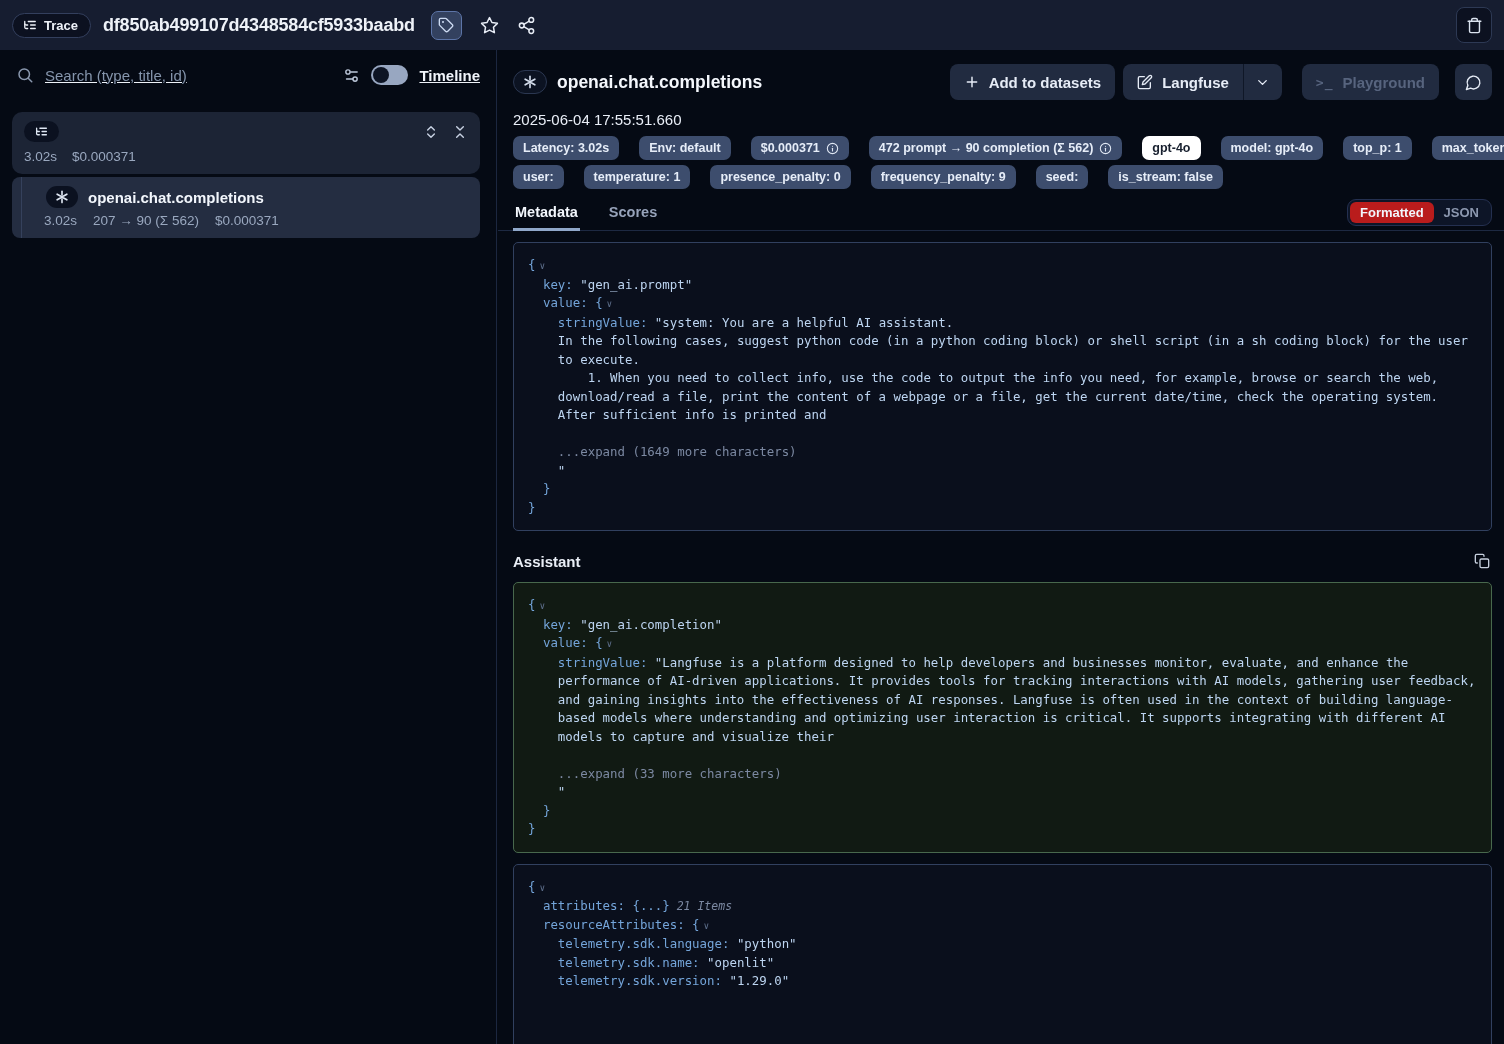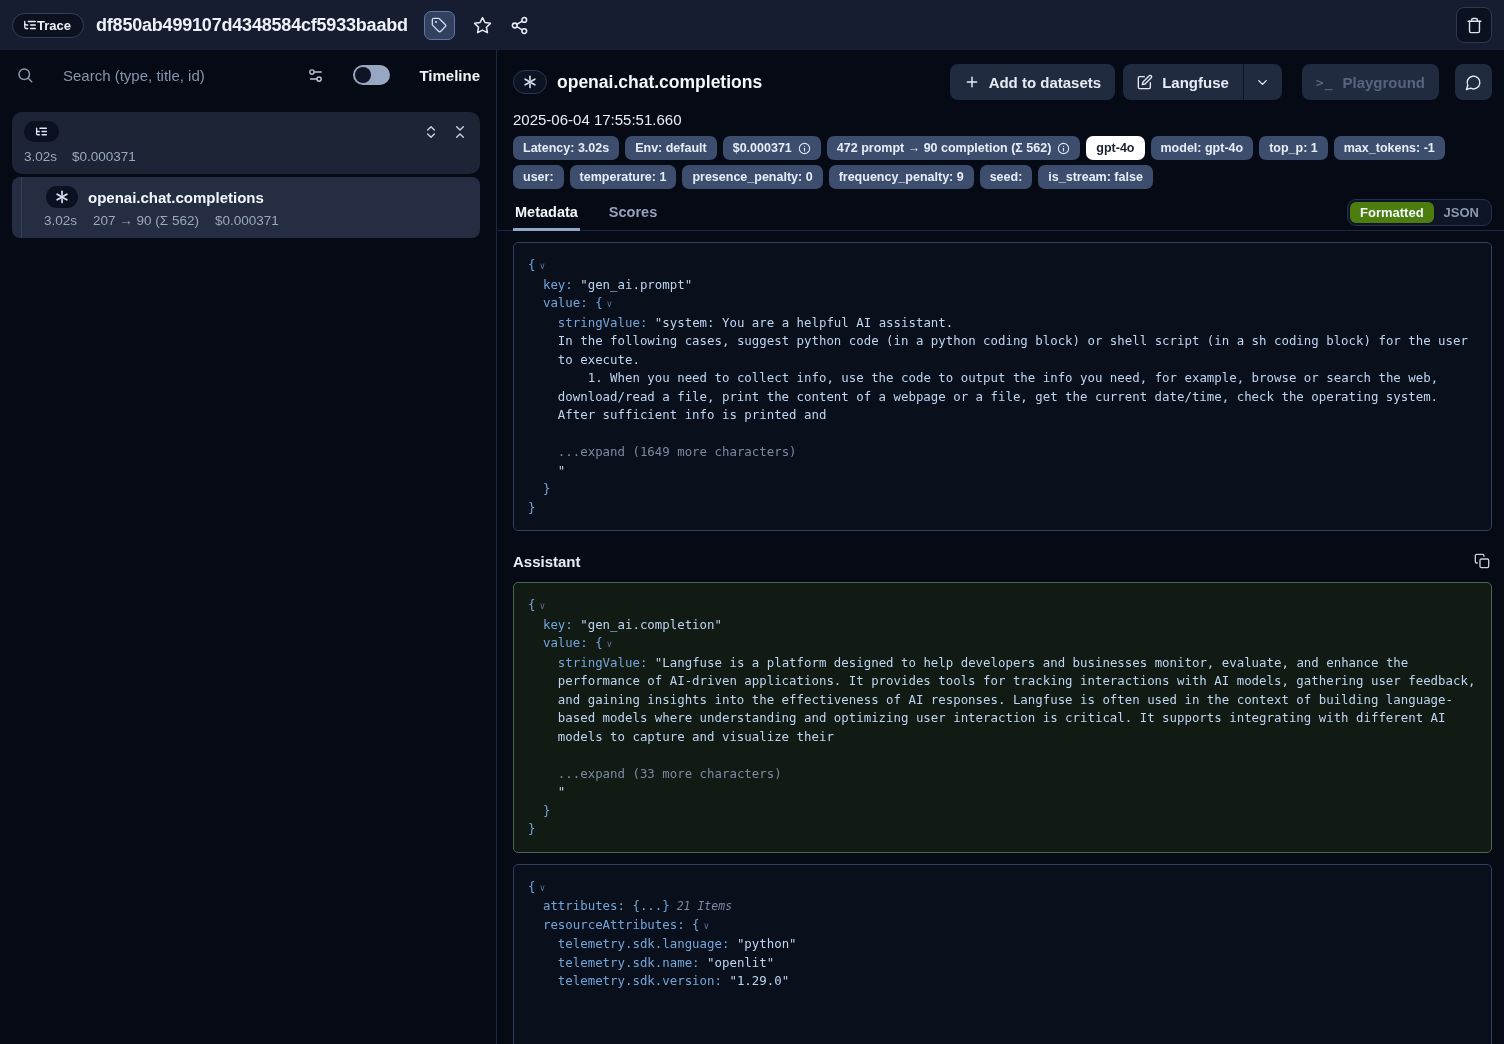--- a/index.html
+++ b/index.html
@@ -1,29 +1,29 @@
 <!DOCTYPE html>
 <html><head>
 <meta charset="utf-8">
 <style>
   * { margin:0; padding:0; box-sizing:border-box; }
   html,body { width:1504px; height:1044px; overflow:hidden; }
   body { background:#050a14; color:#eef2f8; font-family:"Liberation Sans",sans-serif; position:relative; }
 
   
   .topbar { height:50px; background:#161d30; display:flex; align-items:center; padding:0 12px; }
-  .trace-badge { display:inline-flex; align-items:center; background:#0c1120; border:1px solid #333f5d; border-radius:999px; padding:4px 12px 4px 10px; font-size:13px; font-weight:700; color:#eef2f8;justify-content:space-between; }
+  .trace-badge { display:inline-flex; align-items:center; gap:7px; background:#0c1120; border:1px solid #333f5d; border-radius:999px; padding:4px 12px 4px 10px; font-size:13px; font-weight:700; color:#eef2f8;justify-content:space-between; }
   .trace-id { margin-left:12px; font-size:18px; font-weight:700; letter-spacing:-0.2px; white-space:nowrap; }
   .tag-btn { margin-left:16px; width:31px; height:29px; background:#33415f; border:1px solid #5d75a8; border-radius:7px; display:grid; place-items:center; color:#ccdaf2; cursor:pointer; }
   .top-icon { margin-left:18px; color:#e8edf6; display:flex; cursor:pointer; }
   .trash-btn { margin-left:auto; width:36px; height:36px; background:#0c1120; border:1px solid #2d3954; border-radius:8px; display:grid; place-items:center; color:#dbe3ef; cursor:pointer; }
 
   
   .sidebar { position:absolute; left:0; top:50px; bottom:0; width:497px; border-right:1px solid #1c2740; }
-  .search-row { display:flex; align-items:center; gap:29px; padding:15px 16px 14px 16px; }
+  .search-row { display:flex; align-items:center; gap:11px; padding:15px 16px 14px 16px;text-decoration:underline; }
   .search-icon { color:#8a98af; display:flex; }
   .search-input { flex:1; background:transparent; border:none; outline:none; color:#dfe6f0; font-size:15px; font-family:inherit; }
   .search-input::placeholder { color:#8595ac; }
   .sliders-icon { color:#bcc7d9; display:flex; cursor:pointer; }
   .toggle { width:37px; height:20px; border-radius:999px; background:#98a7c1; position:relative; flex:none; cursor:pointer; }
   .toggle .knob { position:absolute; left:2px; top:2px; width:16px; height:16px; border-radius:50%; background:#0d1424; }
   .timeline-label { font-size:15px; font-weight:600; color:#f0f4fa; }
 
   .tree-node-root { margin:13px 16px 3px 12px; background:#1c2435; border-radius:10px; padding:9px 12px 10px 12px; cursor:pointer; }
   .tnr-row1 { display:flex; align-items:center; }
@@ -48,34 +48,34 @@
   .btn { height:36px; display:inline-flex; align-items:center; gap:9px; background:#212b40; color:#e6ecf6; border:none; border-radius:8px; padding:0 14px; font-size:15px; font-weight:600; font-family:inherit; cursor:pointer; white-space:nowrap; }
   .split { display:flex; }
   .split .btn.main-part { border-top-right-radius:0; border-bottom-right-radius:0; }
   .split .chev-part { width:39px; padding:0; justify-content:center; border-top-left-radius:0; border-bottom-left-radius:0; border-left:1px solid #0f1727; }
   .btn.playground { margin-left:12px; color:#57647e; }
   .btn.playground .term-glyph { font-family:"DejaVu Sans Mono",monospace; font-size:13px; font-weight:700; letter-spacing:1px; }
   .btn.icon-only { width:37px; padding:0; justify-content:center; margin-left:8px; }
 
   .timestamp { margin:11px 0 0 15px; font-size:15px; color:#e9eef7; }
 
-  .badge-row { display:flex; gap:6px; margin:4px 12px 0 15px; flex-wrap:nowrap; }
+  .badge-row { display:flex; gap:20px; margin:4px 12px 0 15px; flex-wrap:nowrap; }
   .badge-row.first { margin-top:8px; }
   .badge-row.second { margin-top:5px; }
   .badge { height:24px; display:inline-flex; align-items:center; gap:6px; background:#3d4d6d; border-radius:7px; padding:0 10px; font-size:12.5px; font-weight:700; color:#e6edf8; white-space:nowrap; }
   .badge.badge-light { background:#ffffff; color:#18202f; }
   .badge .info-icon { display:flex; color:#dfe7f3; cursor:pointer; }
 
   .tabs-row { margin-top:11px; padding:0 12px 0 15px; display:flex; align-items:flex-end; border-bottom:1px solid #1d2942; height:31px; }
   .tab { font-size:14.5px; font-weight:600; color:#97a3ba; padding:0 2px 10px 2px; margin-right:27px; position:relative; cursor:pointer; }
   .tab.active { color:#f3f7fd; }
   .tab.active::after { content:""; position:absolute; left:0; right:0; bottom:-1px; height:3px; background:#90a8ca; }
   .view-toggle { margin-left:auto; margin-bottom:4px; display:flex; align-items:center; background:#0d1527; border:1px solid #243050; border-radius:9px; padding:2px; }
   .seg { font-size:13px; font-weight:600; padding:3px 10px; border-radius:6px; color:#8b97ae; cursor:pointer; white-space:nowrap; }
-  .seg.active { background:#4d7c0f; color:#f2f6fc; }
+  .seg.active { background:#b91c1c; color:#f2f6fc; }
 
   .code-card { margin:11px 12px 0 15px; background:#0a0f1c; border:1px solid #31405f; border-radius:5px; padding:13px 14px; font-family:"DejaVu Sans Mono",monospace; font-size:12.4px; line-height:18.5px; color:#bdd5f1; overflow:hidden; }
   .code-card.success { background:#111a13; border-color:#48684d; }
   .cl { white-space:pre-wrap; word-break:break-word; min-height:18.5px; }
   .tok-b { color:#74a5da; }
   .tok-s { color:#bdd5f1; }
   .tok-m { color:#7c89a2; }
   .tok-x { cursor:pointer; }
   .tok-i { color:#7c89a2; font-style:italic; font-size:11.5px; }
   .tok-c { color:#5c6d89; font-size:9.5px; margin-left:4px; cursor:pointer; }

